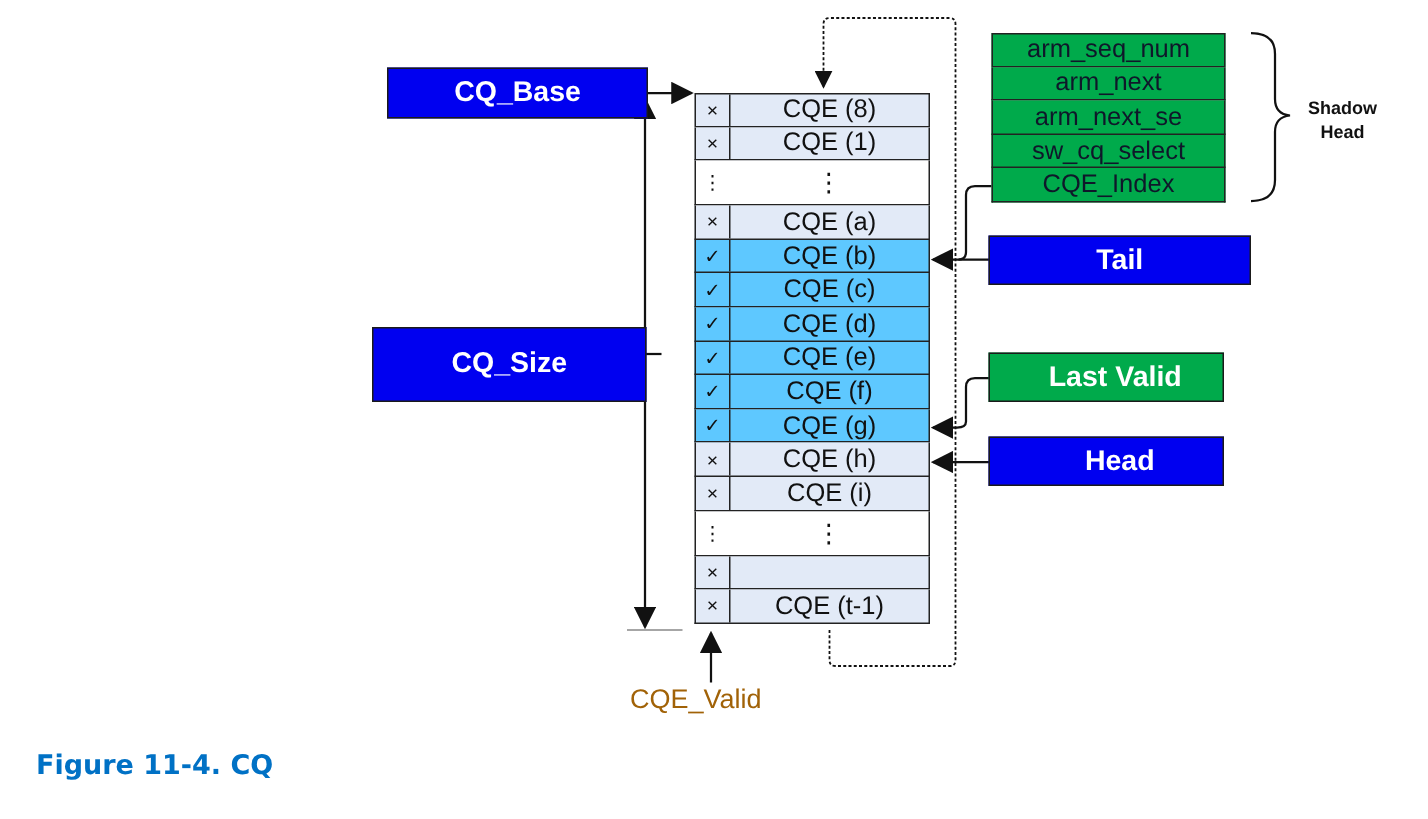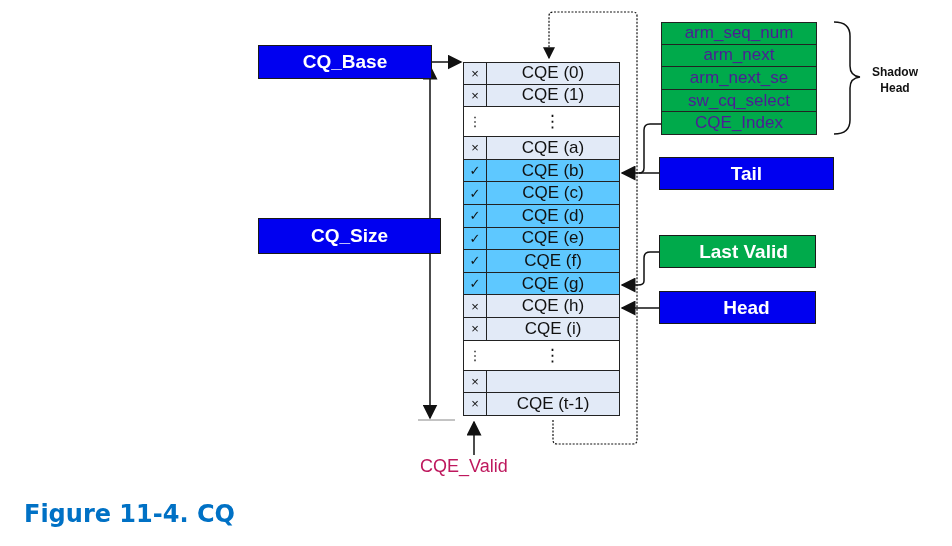--- a/index.html
+++ b/index.html
@@ -16,28 +16,28 @@
     .row:first-child { border-top: 1px solid #222; }
     .row .flag { width: 22px; border-right: 1px solid #222; display: flex;
                  align-items: center; justify-content: center; font-size: 13px; }
     .row .name { flex: 1; display: flex; align-items: center; justify-content: center; }
     .row.invalid { background: #e2eaf7; }
     .row.valid { background: #5ec8ff; }
     .row.gap { background: #ffffff; height: 30px; }
     .row.gap .flag { border-right: none; }
     #shadow { position: absolute; left: 661px; top: 22px; width: 156px; }
     .srow { box-sizing: border-box; height: 22.6px; border: 1px solid #222; border-top: none;
-            background: #00aa4b; color: #4c1d95; font-size: 17px; display: flex;
+            background: #00aa4b; color: #0f172a; font-size: 17px; display: flex;
             align-items: center; justify-content: center; }
     .srow:first-child { border-top: 1px solid #222; }
     #shadow-label { position: absolute; left: 872px; top: 64px; font-size: 12px;
                     text-align: center; color: #111; line-height: 16px; font-weight: bold; }
-    #valid-label { position: absolute; left: 420px; top: 456px; font-size: 18px; color: #be185d; }
+    #valid-label { position: absolute; left: 420px; top: 456px; font-size: 18px; color: #a16207; }
     #caption { position: absolute; left: 24px; top: 500px; font-family: "DejaVu Sans", sans-serif;
-               font-weight: bold; font-size: 24px; color: #0071c5; }
+               font-weight: bold; font-size: 18px; color: #0071c5; }
     svg { position: absolute; left: 0; top: 0; }
   </style>
 </head>
 <body>
 
 <svg width="952" height="546">
   <defs>
     <marker id="ah" markerWidth="10" markerHeight="10" refX="9" refY="5" orient="auto">
       <path d="M0,0 L10,5 L0,10 Z" fill="#111"></path>
     </marker>
@@ -60,29 +60,29 @@
   <path d="M660,252 L650,252 Q644,252 644,258 L644,281 Q644,285 638,285 L622,285" fill="none" stroke="#111" stroke-width="1.5" marker-end="url(#ah)"></path>
 
   <line x1="660" y1="308" x2="622" y2="308" stroke="#111" stroke-width="1.5" marker-end="url(#ah)"></line>
 
   <line x1="474" y1="455" x2="474" y2="422" stroke="#111" stroke-width="1.5" marker-end="url(#ah)"></line>
 
   <path d="M834,22 Q850,22 850,36 L850,66 Q850,76 860,77 Q850,78 850,88 L850,120 Q850,134 834,134" fill="none" stroke="#111" stroke-width="1.5"></path>
 </svg>
 
 <div class="label-box blue" style="left:258px;top:45px;width:174px;height:34px;">CQ_Base</div>
-<div class="label-box blue" style="left:258px;top:218px;width:183px;height:36px;">CQ_Size</div>
+<div class="label-box blue" style="left:248px;top:218px;width:183px;height:50px;">CQ_Size</div>
 <div class="label-box blue" style="left:659px;top:157px;width:175px;height:33px;">Tail</div>
 <div class="label-box green" style="left:659px;top:235px;width:157px;height:33px;padding-left:12px;">Last Valid</div>
 <div class="label-box blue" style="left:659px;top:291px;width:157px;height:33px;padding-left:18px;">Head</div>
 
 <div id="queue">
     <div class="row invalid">
       <div class="flag">×</div>
-      <div class="name">CQE (0)</div>
+      <div class="name">CQE (8)</div>
     </div>
     <div class="row invalid">
       <div class="flag">×</div>
       <div class="name">CQE (1)</div>
     </div>
     <div class="row gap">
       <div class="flag">⋮</div>
       <div class="name">⋮</div>
     </div>
     <div class="row invalid">

